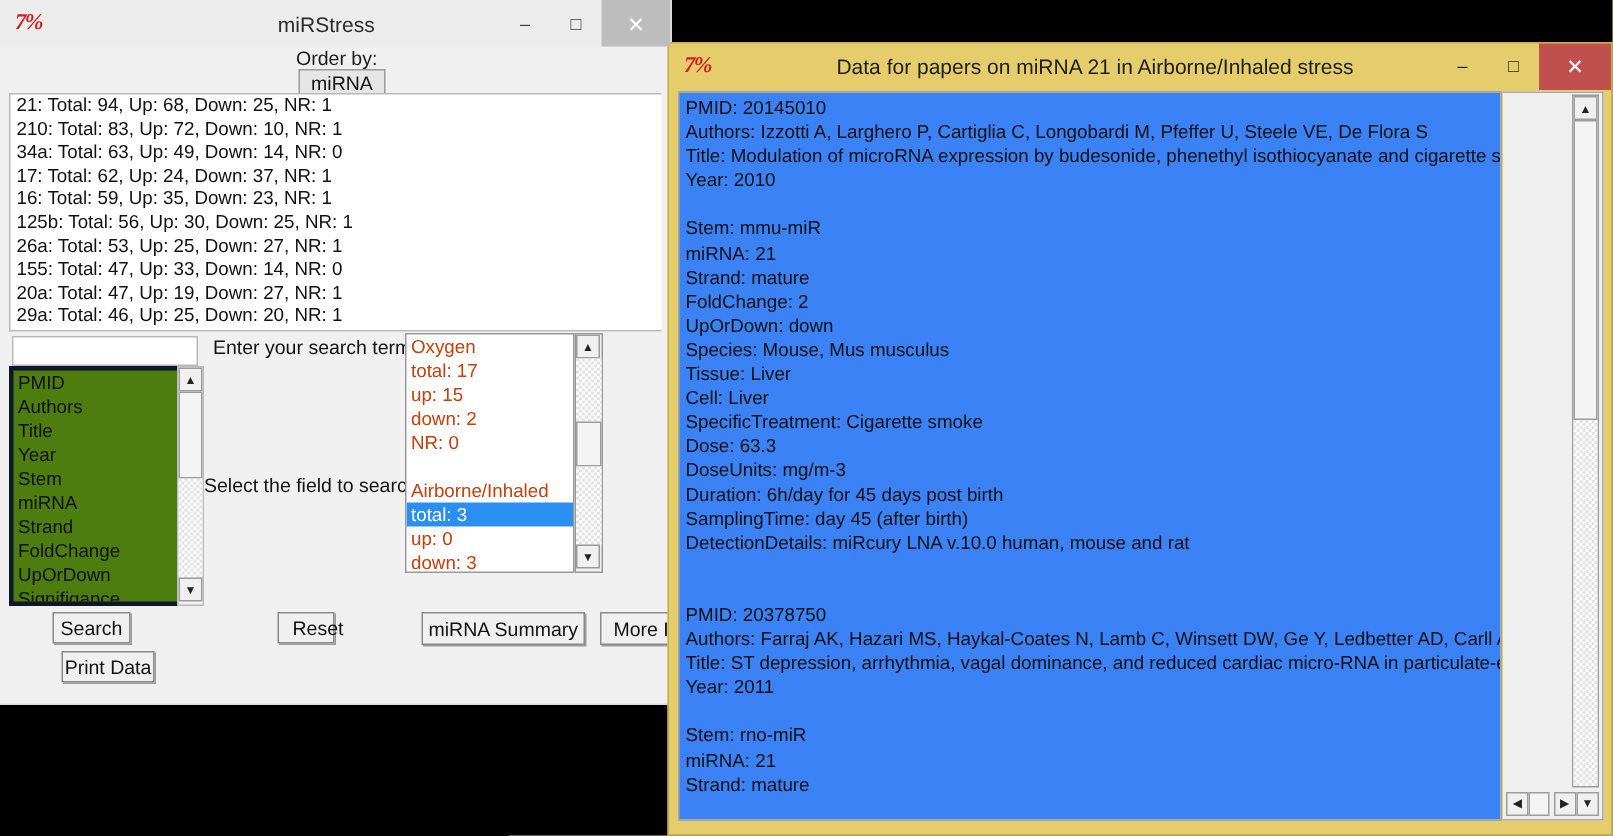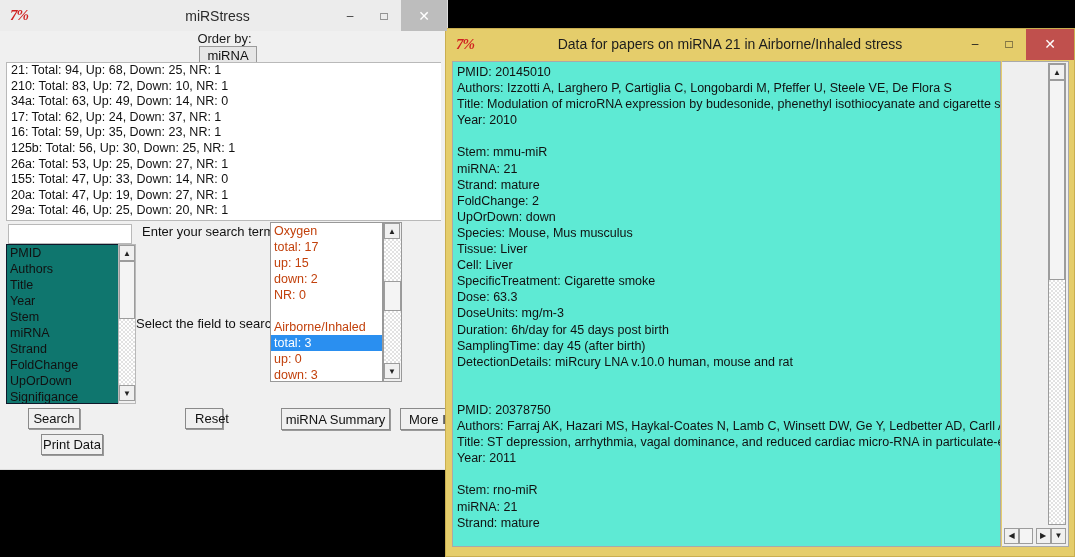--- a/index.html
+++ b/index.html
@@ -72,21 +72,21 @@
     position:absolute;left:8px;top:224px;width:124px;height:20px;
     background:#ffffff;border:1px solid #b9b9b9;box-sizing:border-box;
   }
   .hint{position:absolute;font-size:13px;color:#111;}
   #hint-term{left:142px;top:224px;}
   #hint-field{left:136px;top:316px;}
 
   
   #field-list{
     position:absolute;left:6px;top:244px;width:126px;height:160px;
-    background:#0f766e;border:1px solid #0f172a;box-sizing:border-box;
+    background:#4d7c0f;border:3px solid #0f172a;box-sizing:border-box;
     overflow:hidden;
   }
   #field-list .row{font-size:12.5px;color:#111;padding:0 3px;line-height:16px;white-space:nowrap;}
 
   
   #field-scroll{
     position:absolute;left:118px;top:244px;width:18px;height:160px;
     background:#f0f0f0;border:1px solid #b9b9b9;box-sizing:border-box;
   }
   .sb-arrow{
@@ -114,21 +114,21 @@
     background:#f0f0f0;border:1px solid #999;box-sizing:border-box;
   }
 
   
   .btn{
     position:absolute;background:#f0f0f0;border:1px solid #8a8a8a;
     box-shadow:1px 1px 0 #9a9a9a;
     font-size:13px;color:#111;display:flex;align-items:center;justify-content:center;
     box-sizing:border-box;cursor:default;
   }
-  #btn-search{left:28px;top:408px;width:52px;height:21px;}
+  #btn-search{left:35px;top:408px;width:52px;height:21px;}
   #btn-print{left:41px;top:434px;width:62px;height:21px;}
   #btn-reset{left:185px;top:408px;width:38px;height:21px;padding-left:16px;}
   #btn-summary{left:281px;top:408px;width:109px;height:22px;}
   #btn-moreinfo{left:400px;top:408px;width:62px;height:22px;overflow:hidden;}
 
   
   #data-window{
     left:445px;top:28px;width:630px;height:529px;
     background:#e5cd6b;
     border:1px solid #c9ae50;
@@ -137,21 +137,21 @@
   #data-titlebar{height:30px;position:relative;display:flex;align-items:center;}
   #data-title{
     position:absolute;left:60px;right:120px;text-align:center;
     font-size:14px;color:#1d1d1d;pointer-events:none;
   }
   .win-btn.yellow{color:#1d1d1d;}
   .win-btn.close-active{background:#c0504d;color:#ffffff;font-size:14px;width:48px;}
 
   #data-body{
     position:absolute;left:6px;top:32px;width:549px;height:486px;
-    background:#5eead4;border:1px solid #a9a9a9;box-sizing:border-box;
+    background:#3b82f6;border:1px solid #a9a9a9;box-sizing:border-box;
     overflow:hidden;padding:2px 0 10px 4px;
   }
   #data-body .line{
     font-size:12.5px;color:#111;line-height:16.1px;white-space:nowrap;
   }
   #data-body .line.blank{height:16.1px;}
 
   
   #data-scrollarea{
     position:absolute;left:556px;top:32px;width:67px;height:486px;

